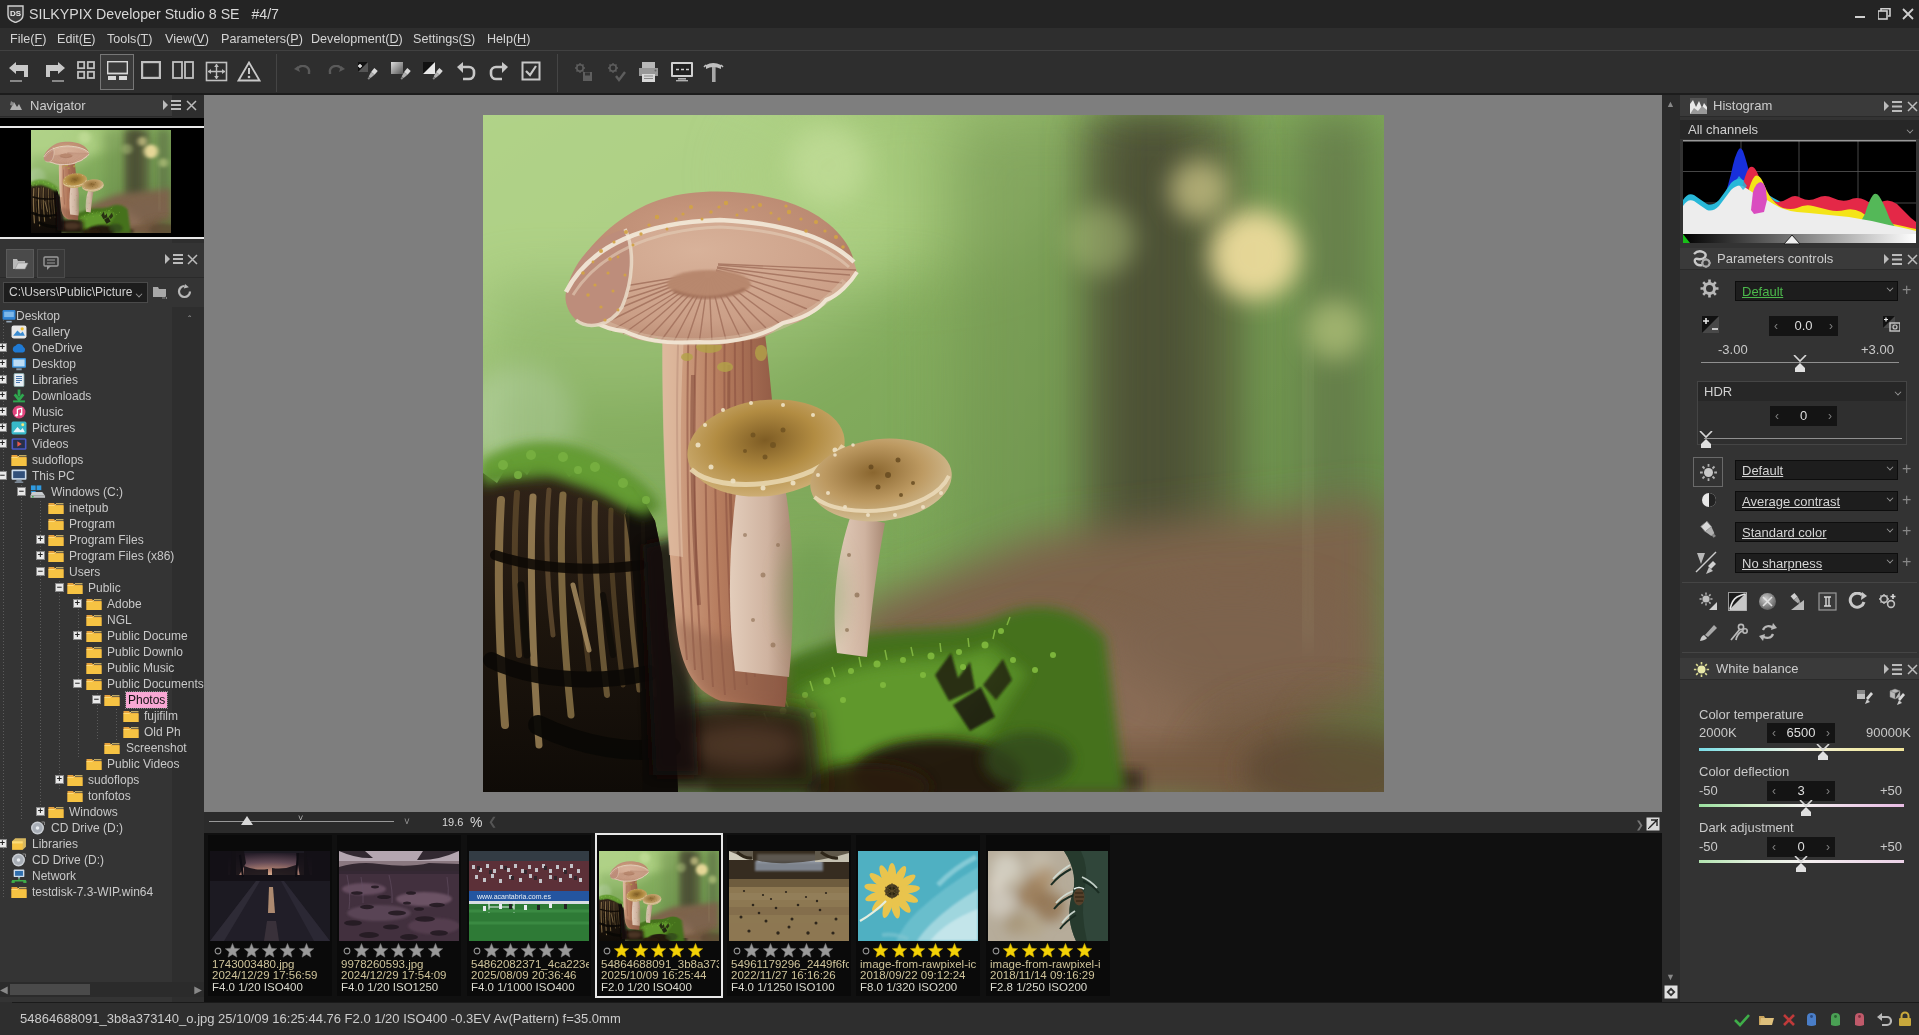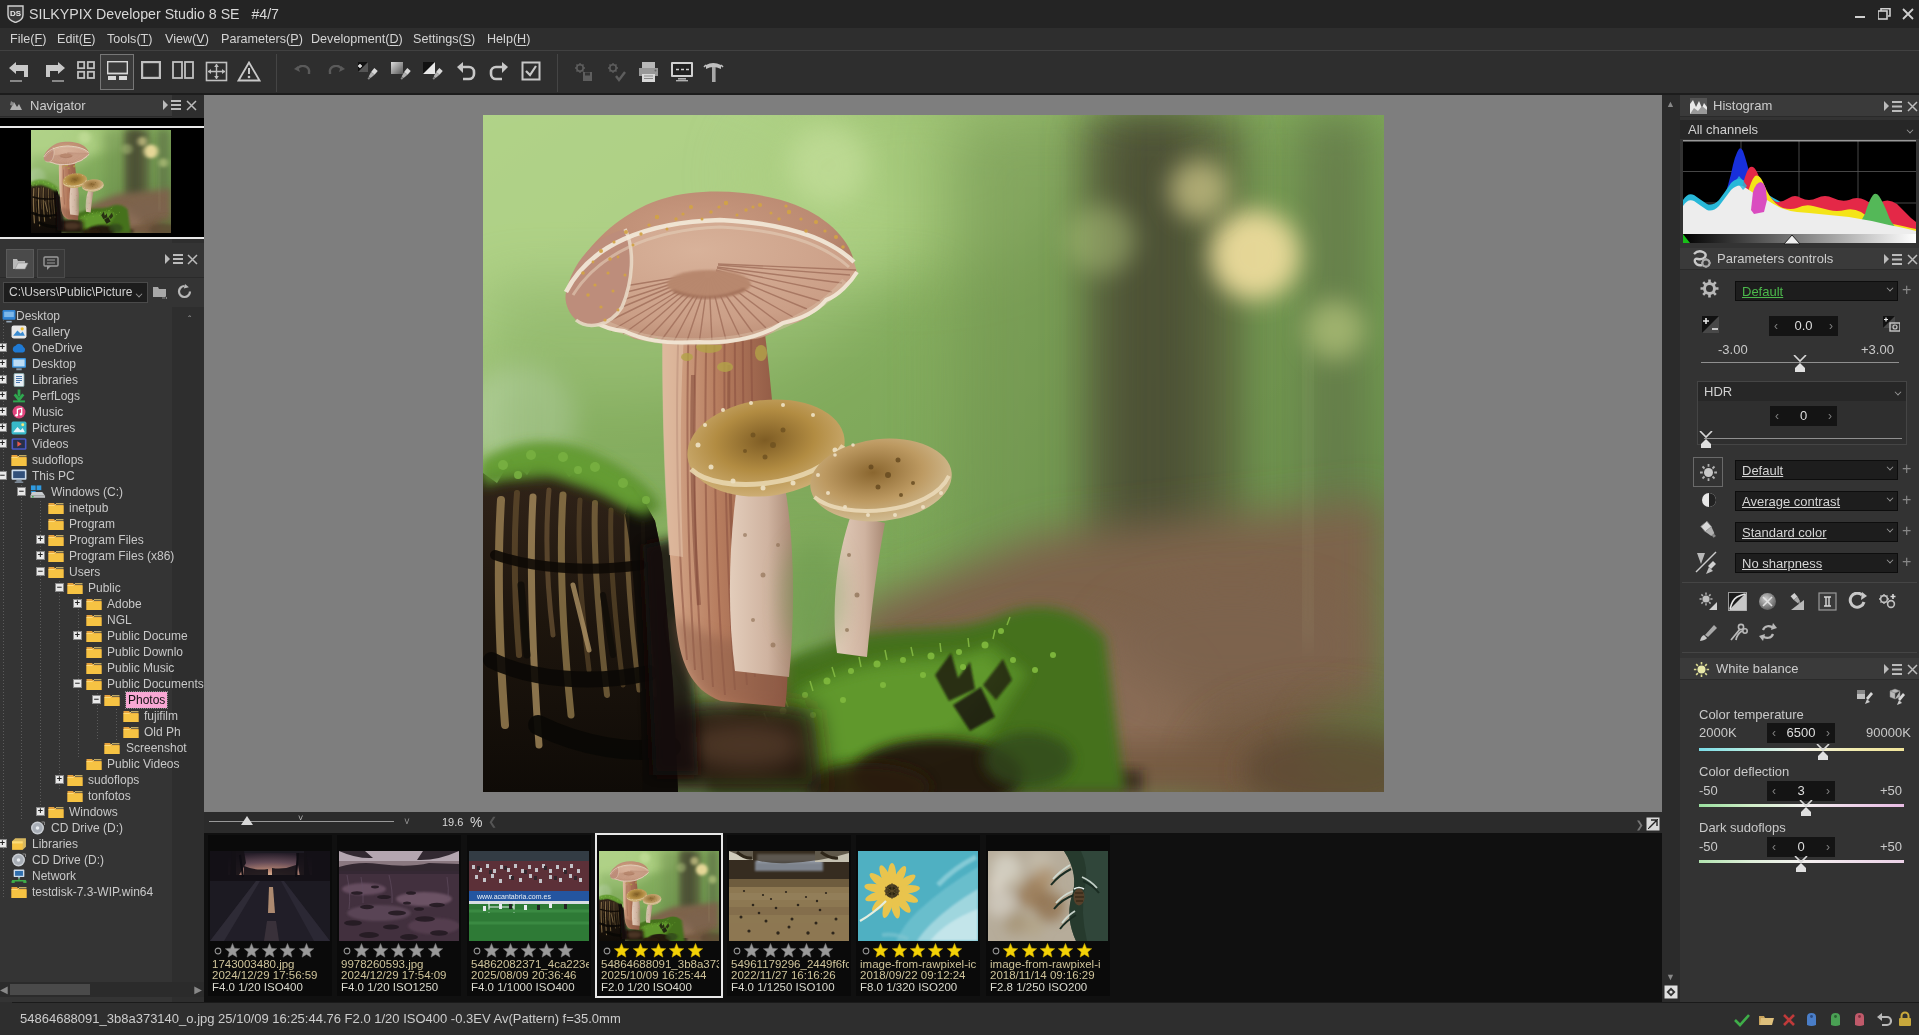--- a/index.html
+++ b/index.html
@@ -704,21 +704,21 @@
         </svg>
         <span class="lbl" style="left:32px">Libraries</span>
       </div>
 <div class="trow" style="top:81px;left:0;width:204px">
         <div class="expander" style="left:-2px">+</div>
         <svg class="ticon" style="left:11px" width="13" height="13" viewBox="0 0 13 13">
           <path d="M6.5,0.5 L6.5,7" stroke="#2fa84f" stroke-width="2.6"></path>
           <path d="M2.5,5 L6.5,10 L10.5,5" fill="none" stroke="#2fa84f" stroke-width="2.6"></path>
           <path d="M1,11.5 h11" stroke="#2fa84f" stroke-width="1.8"></path>
         </svg>
-        <span class="lbl" style="left:32px">PerfLogs</span>
+        <span class="lbl" style="left:32px">Downloads</span>
       </div>
 <div class="trow" style="top:97px;left:0;width:204px">
         <div class="expander" style="left:-2px">+</div>
         <svg class="ticon" style="left:11px" width="13" height="13" viewBox="0 0 13 13">
           <circle cx="6.5" cy="6.5" r="6" fill="#e1447d"></circle>
           <path d="M5,9.5 L5,4 L9,3 L9,8.5" stroke="#fff" stroke-width="1.2" fill="none"></path>
           <circle cx="4.2" cy="9.5" r="1.2" fill="#fff"></circle>
           <circle cx="8.2" cy="8.5" r="1.2" fill="#fff"></circle>
         </svg>
         <span class="lbl" style="left:32px">Music</span>
@@ -1681,21 +1681,21 @@
 </svg>
 <span class="wblabel" style="left:19px;top:669px">Color deflection</span>
 <span class="wblabel" style="left:19px;top:688px">-50</span>
 <div class="spin" style="left:87px;top:686px;width:68px"><span class="lt">‹</span>3<span class="gt">›</span></div>
 <span class="wblabel" style="left:200px;top:688px">+50</span>
 <div class="wbgrad" style="left:19px;top:709px;width:205px;background:linear-gradient(to right,#9ae0a0,#d0eec8,#f2f0ee,#eed4ea,#e8bce4)"></div>
 <svg class="abs" style="left:118px;top:705px" width="16" height="17" viewBox="0 0 16 17">
   <path d="M2,0 L8,6 L14,0" fill="none" stroke="#d8d8d8" stroke-width="1.6"></path>
   <path d="M8,7 L13,12 L13,16 L3,16 L3,12 Z" fill="#e0e0e0"></path>
 </svg>
-<span class="wblabel" style="left:19px;top:725px">Dark sudoflops</span>
+<span class="wblabel" style="left:19px;top:725px">Dark adjustment</span>
 <span class="wblabel" style="left:19px;top:744px">-50</span>
 <div class="spin" style="left:87px;top:742px;width:68px"><span class="lt">‹</span>0<span class="gt">›</span></div>
 <span class="wblabel" style="left:200px;top:744px">+50</span>
 <div class="wbgrad" style="left:19px;top:765px;width:205px;background:linear-gradient(to right,#b2e4b0,#dff0da,#f4f2f0,#f0e0ec,#ecd2e8)"></div>
 <svg class="abs" style="left:113px;top:761px" width="16" height="17" viewBox="0 0 16 17">
   <path d="M2,0 L8,6 L14,0" fill="none" stroke="#d8d8d8" stroke-width="1.6"></path>
   <path d="M8,7 L13,12 L13,16 L3,16 L3,12 Z" fill="#e0e0e0"></path>
 </svg>
 </div>
 

